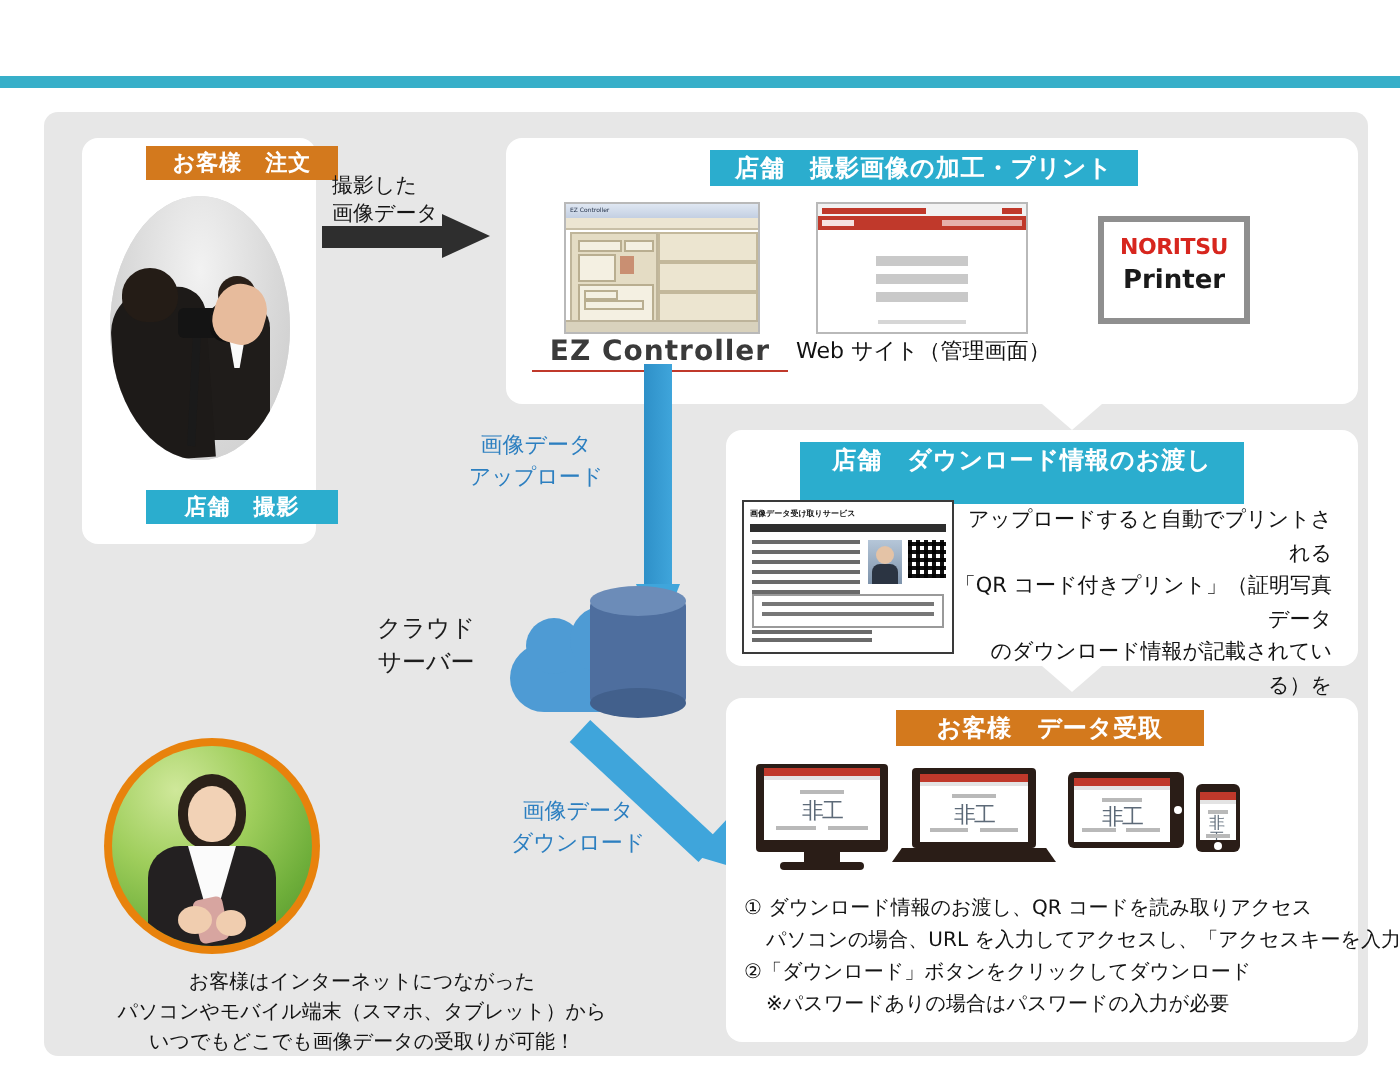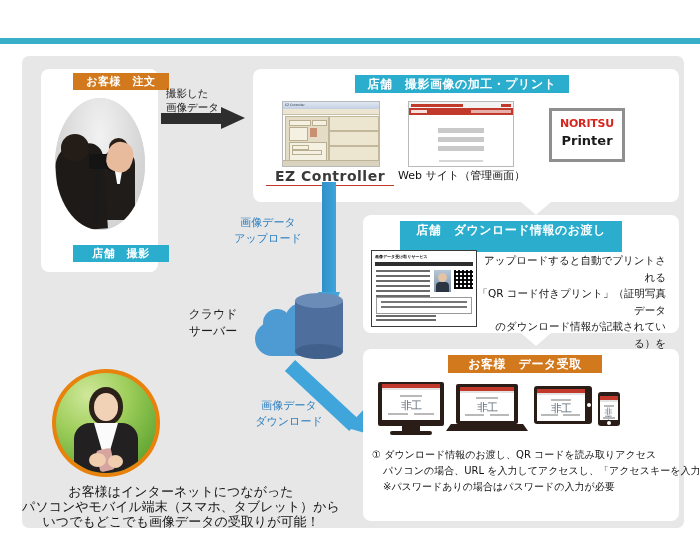--- a/index.html
+++ b/index.html
@@ -158,21 +158,21 @@
       background:radial-gradient(circle at 32% 22%,#cfe89a 0%,#9fce5c 38%,#6eae3a 72%,#4e8f2a 100%);}
   .cu-body{position:absolute;left:18px;top:50px;width:64px;height:58px;background:#232021;border-radius:16px 16px 0 0;}
   .cu-head{position:absolute;left:33px;top:14px;width:34px;height:38px;background:#2b2119;border-radius:50% 50% 46% 46%;}
   .cu-face{position:absolute;left:38px;top:20px;width:24px;height:28px;background:#f2d2b6;border-radius:50% 50% 48% 48%;}
   .cu-shirt{position:absolute;left:38px;top:50px;width:24px;height:30px;background:#fbfbfb;
       clip-path:polygon(0 0,100% 0,64% 100%,36% 100%);}
   .cu-phone{position:absolute;left:42px;top:76px;width:15px;height:22px;background:#d7a5a0;border-radius:3px;transform:rotate(-12deg);}
   .cu-hand{position:absolute;left:33px;top:80px;width:17px;height:14px;background:#f0cdaf;border-radius:50%;}
   .cu-hand2{position:absolute;left:52px;top:82px;width:15px;height:13px;background:#f0cdaf;border-radius:50%;}
   #custCaption{position:absolute;left:16px;top:484px;width:330px;
-      font-size:13px;color:#141414;line-height:15px;text-align:center;}
+      font-size:10px;color:#141414;line-height:15px;text-align:center;}
 
   
   #qrCard{left:363px;top:215px;width:316px;height:118px;}
   #badgeQr{left:400px;top:221px;width:222px;height:31px;font-size:12px;line-height:18px;}
   
   #qrPrint{position:absolute;left:371px;top:250px;width:104px;height:75px;background:#fff;border:1px solid #3a3a3a;}
   .qp-h{position:absolute;left:3px;top:3px;font-size:4px;font-weight:bold;color:#111;}
   .qp-bar{position:absolute;left:3px;top:11px;right:3px;height:4px;background:#2e2e2e;}
   .qp-lines{position:absolute;left:4px;top:19px;width:54px;}
   .qp-lines i{display:block;height:2px;background:#6a6a6a;margin-bottom:3px;}
@@ -444,16 +444,17 @@
       <div class="ln" style="left:4px;top:9px;width:10px;"></div>
       <div class="glyph" style="top:12px;font-size:8px;">非工</div>
       <div class="ln" style="left:3px;top:21px;width:12px;"></div>
     </div>
     <div class="pho-dot"></div>
   </div>
 
   <div id="recvSteps">
     <div>① ダウンロード情報のお渡し、QR コードを読み取りアクセス</div>
     <div class="ind">パソコンの場合、URL を入力してアクセスし、「アクセスキーを入力」</div>
+    <div>②「ダウンロード」ボタンをクリックしてダウンロード</div>
     <div class="ind">※パスワードありの場合はパスワードの入力が必要</div>
   </div>
 
 </div>
 
 </body></html>

